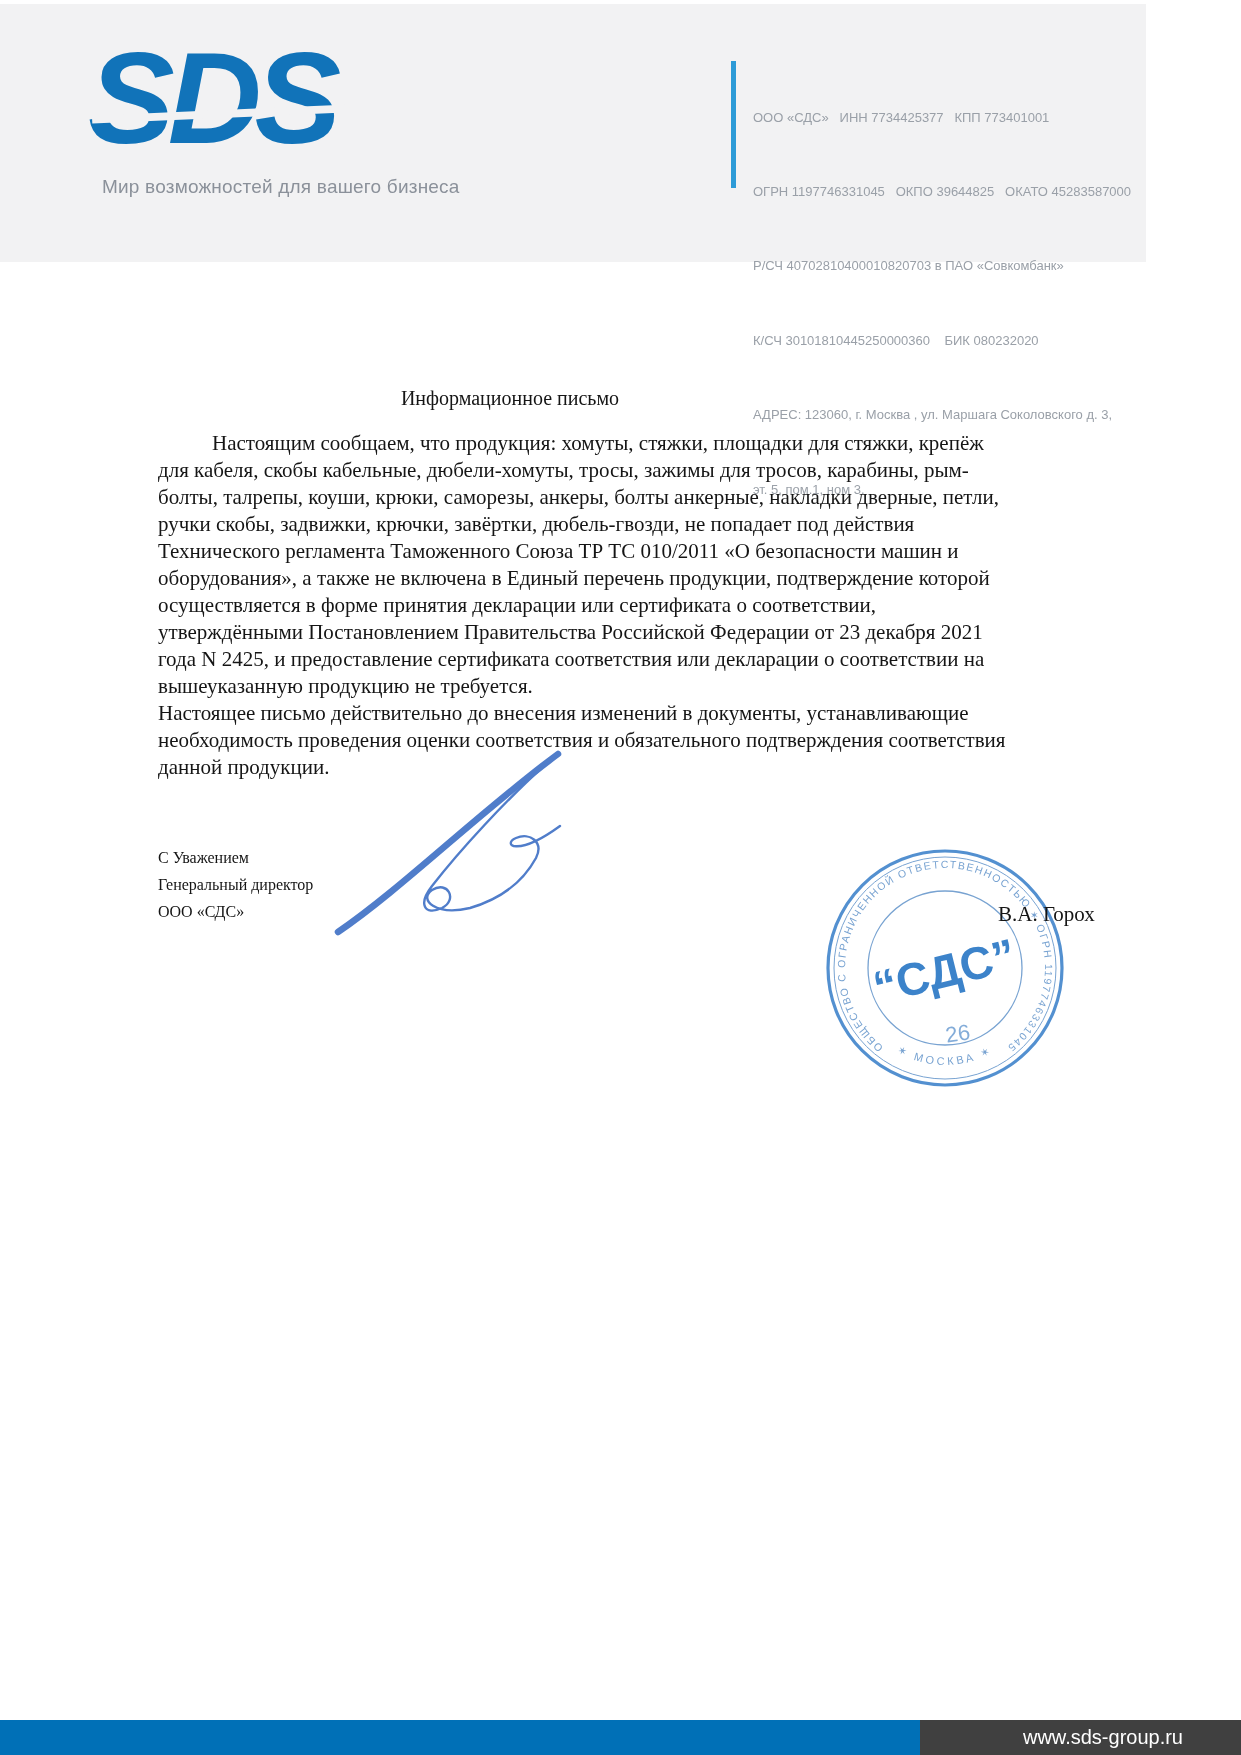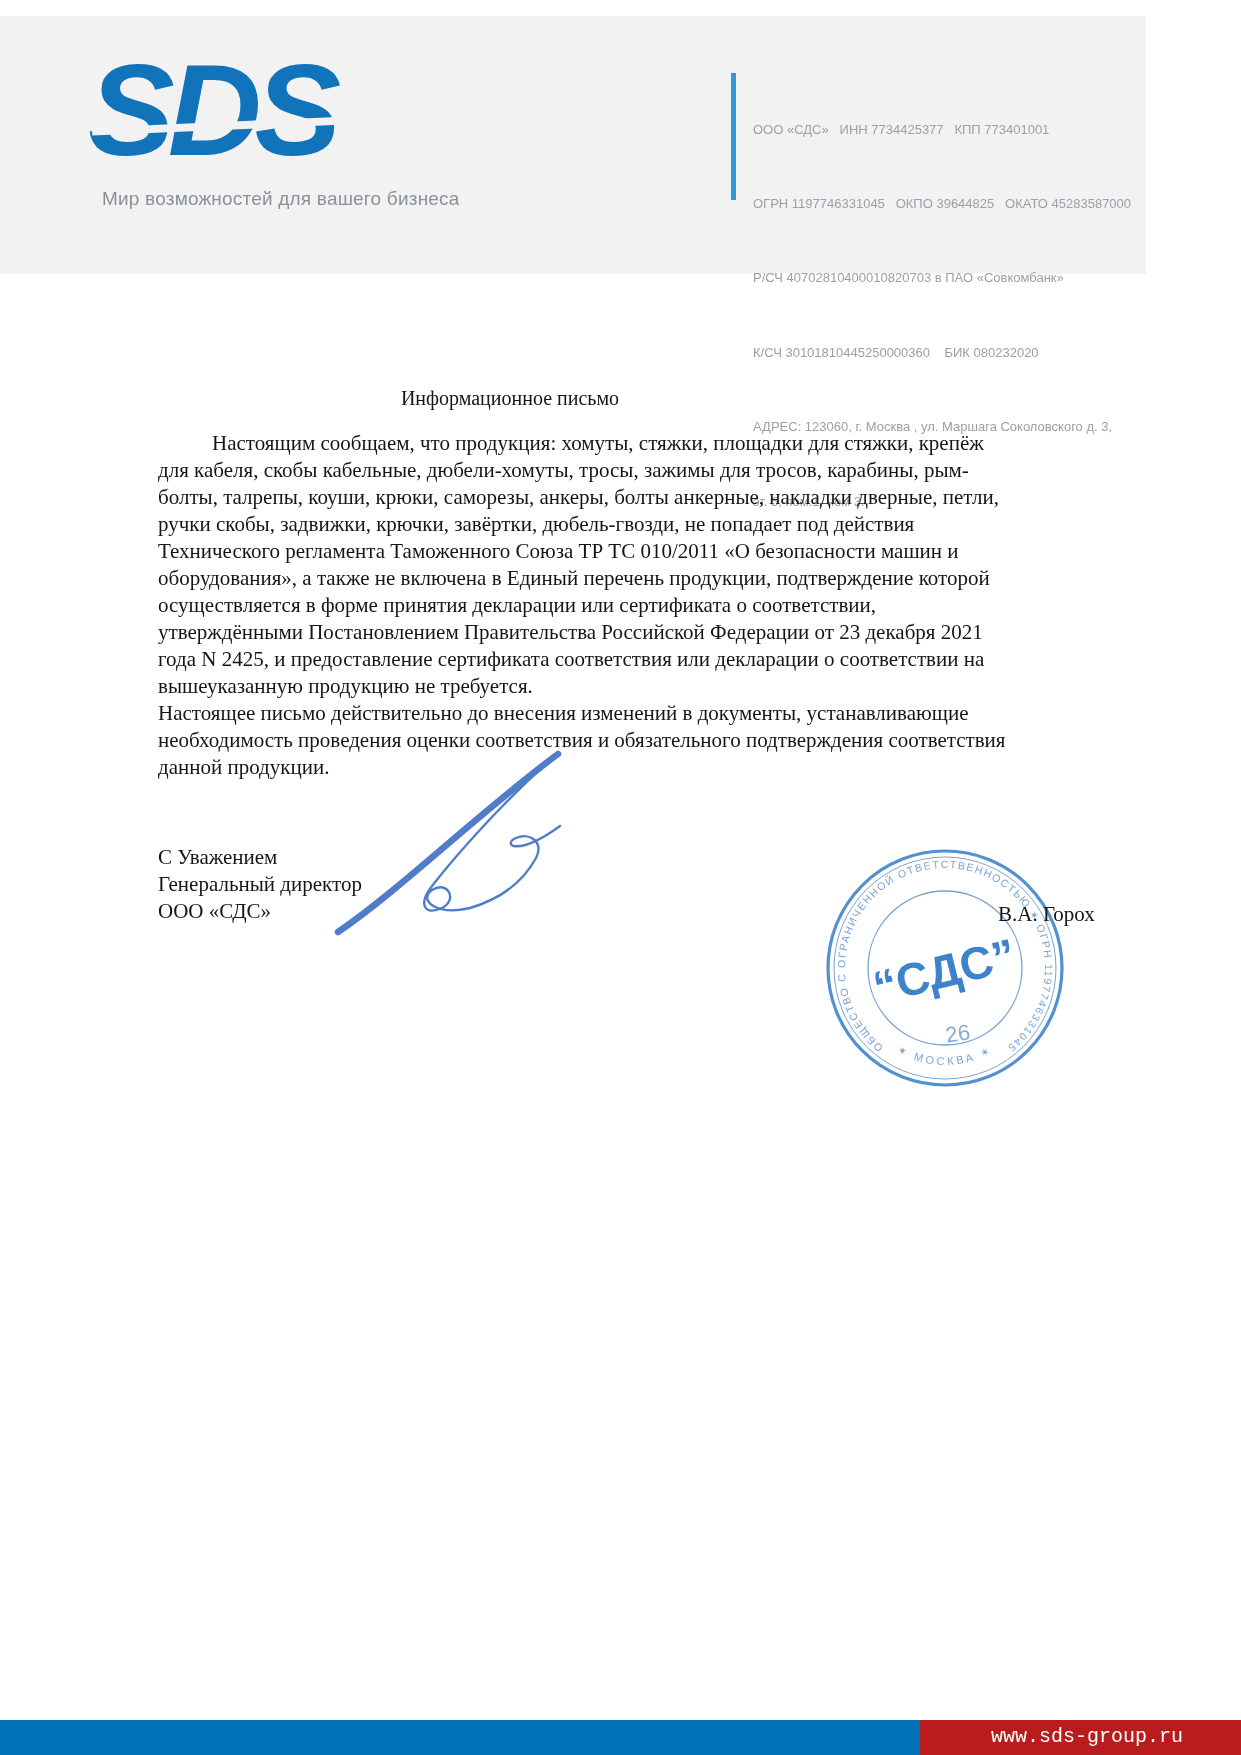--- a/index.html
+++ b/index.html
@@ -2,21 +2,21 @@
 <html><head>
 <meta charset="utf-8">
 <style>
   html,body { margin:0; padding:0; background:#ffffff; }
   .page {
     position:relative; width:1241px; height:1755px; background:#ffffff;
     overflow:hidden; font-family:"Liberation Serif", serif; color:#151515;
   }
 
   
-  .header-band { position:absolute; left:0; top:16px; width:1146px; height:258px; background:#f2f2f3; }
+  .header-band { position:absolute; left:0; top:4px; width:1146px; height:258px; background:#f2f2f3; }
 
   .logo-wrap { position:absolute; left:88px; top:26px; width:270px; height:150px; }
   .logo-text {
     font-family:"Liberation Sans", sans-serif; font-weight:bold; font-style:italic;
     font-size:130px; line-height:1.05; color:#1173b9; letter-spacing:-7px;
   }
   .logo-stripe { position:absolute; left:4px; top:80px; width:258px; height:8px; background:#f2f2f3; transform:rotate(-2.5deg); }
   .tagline {
     position:absolute; left:102px; top:172px; font-family:"Liberation Sans", sans-serif;
     font-size:19px; color:#8b919a; letter-spacing:.2px;
@@ -29,31 +29,31 @@
   }
 
   
   .ref-block { position:absolute; left:640px; top:284px; width:496px; text-align:right; font-size:20px; line-height:26.5px; }
   .title { position:absolute; left:330px; top:387px; width:360px; text-align:center; font-size:20px; }
 
   .body-text { position:absolute; left:158px; top:430px; width:935px; font-size:21px; line-height:27px; }
   .body-text .line { white-space:nowrap; }
   .body-text .line.first { padding-left:54px; }
 
-  .signoff { position:absolute; left:158px; top:844px; font-size:21px; line-height:27px; }
+  .signoff { position:absolute; left:158px; top:844px; font-size:16px; line-height:27px; }
   .signer-name { position:absolute; left:998px; top:902px; font-size:21px; }
 
   .signature-svg { position:absolute; left:320px; top:738px; }
   .stamp-svg { position:absolute; left:822px; top:845px; opacity:.93; }
 
   
   .footer-dark { position:absolute; left:0; top:1720px; width:1241px; height:35px; background:#0070b7; }
   .footer-light {
-    position:absolute; left:920px; top:1720px; width:321px; height:35px; background:#b91c1c;
-    font-family:Liberation Mono, monospace; color:#ffffff; font-size:20px; line-height:34px;
+    position:absolute; left:920px; top:1720px; width:321px; height:35px; background:#404040;
+    font-family:Liberation Sans, sans-serif; color:#ffffff; font-size:20px; line-height:34px;
     text-align:right; padding-right:58px; box-sizing:border-box;
   }
 </style>
 </head>
 <body>
 
 <div class="page">
 
   <div class="header-band">
     <div class="logo-wrap">

